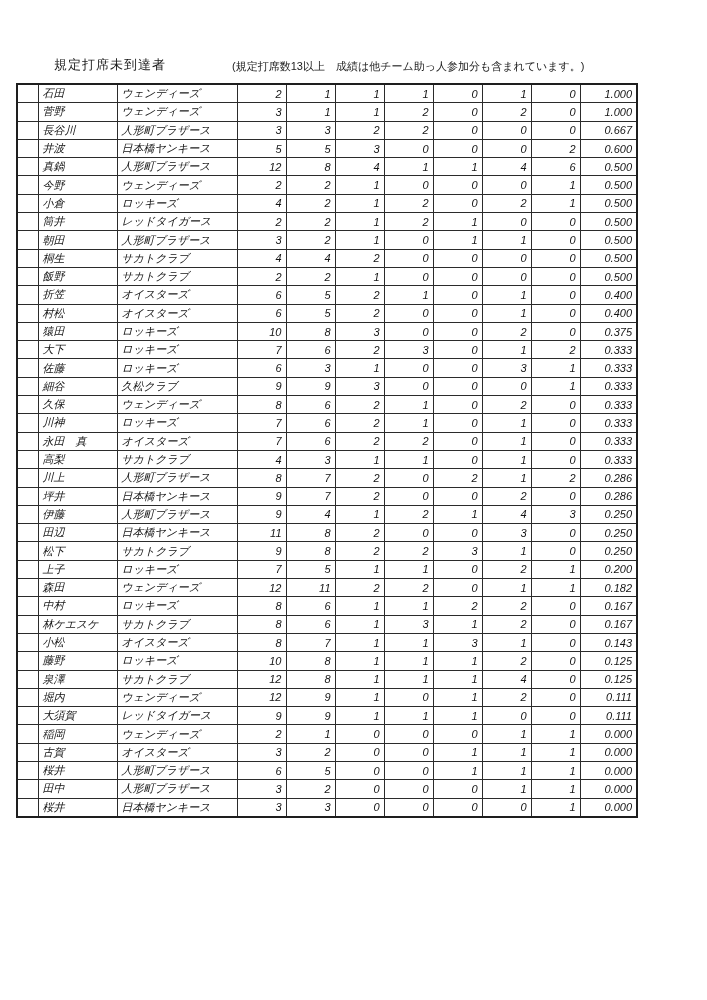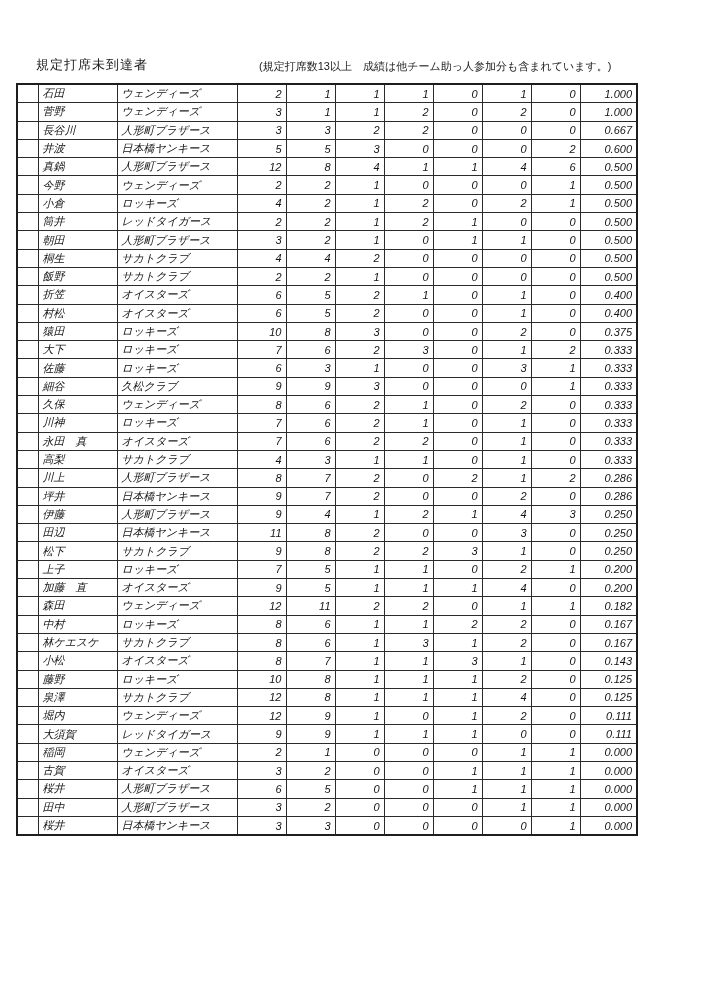--- a/index.html
+++ b/index.html
@@ -10,35 +10,34 @@
   }
   .page {
     position: relative;
     width: 707px;
     height: 1000px;
     background: #ffffff;
     overflow: hidden;
   }
   .page-title {
     position: absolute;
-    left: 36px;
+    left: 54px;
     top: 56px;
     font-size: 13px;
     color: #1b1b1b;
     letter-spacing: 1px;
     white-space: nowrap;
   }
   .page-note {
     position: absolute;
     left: 232px;
     top: 59px;
     font-size: 11px;
     color: #1b1b1b;
     white-space: nowrap;
-    margin-left: 27px;
   }
   table.stats {
     position: absolute;
     left: 16px;
     top: 83px;
     width: 620px;
     border-collapse: collapse;
     table-layout: fixed;
     font-size: 11px;
     color: #141414;
@@ -426,33 +425,20 @@
           <td class="num">5</td>
           <td class="num">1</td>
           <td class="num">1</td>
           <td class="num">0</td>
           <td class="num">2</td>
           <td class="num">1</td>
           <td class="num">0.200</td>
         </tr>
         <tr>
           <td class="text"></td>
-          <td class="text">加藤　直</td>
-          <td class="text">オイスターズ</td>
-          <td class="num">9</td>
-          <td class="num">5</td>
-          <td class="num">1</td>
-          <td class="num">1</td>
-          <td class="num">1</td>
-          <td class="num">4</td>
-          <td class="num">0</td>
-          <td class="num">0.200</td>
-        </tr>
-        <tr>
-          <td class="text"></td>
           <td class="text">森田</td>
           <td class="text">ウェンディーズ</td>
           <td class="num">12</td>
           <td class="num">11</td>
           <td class="num">2</td>
           <td class="num">2</td>
           <td class="num">0</td>
           <td class="num">1</td>
           <td class="num">1</td>
           <td class="num">0.182</td>

